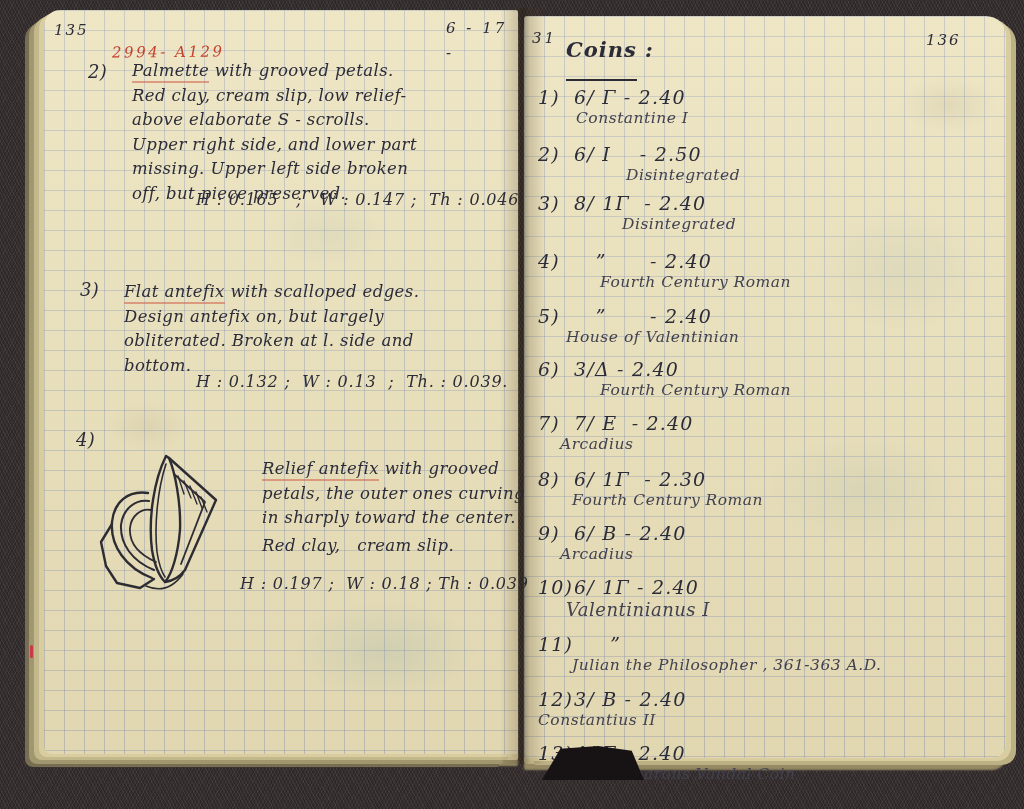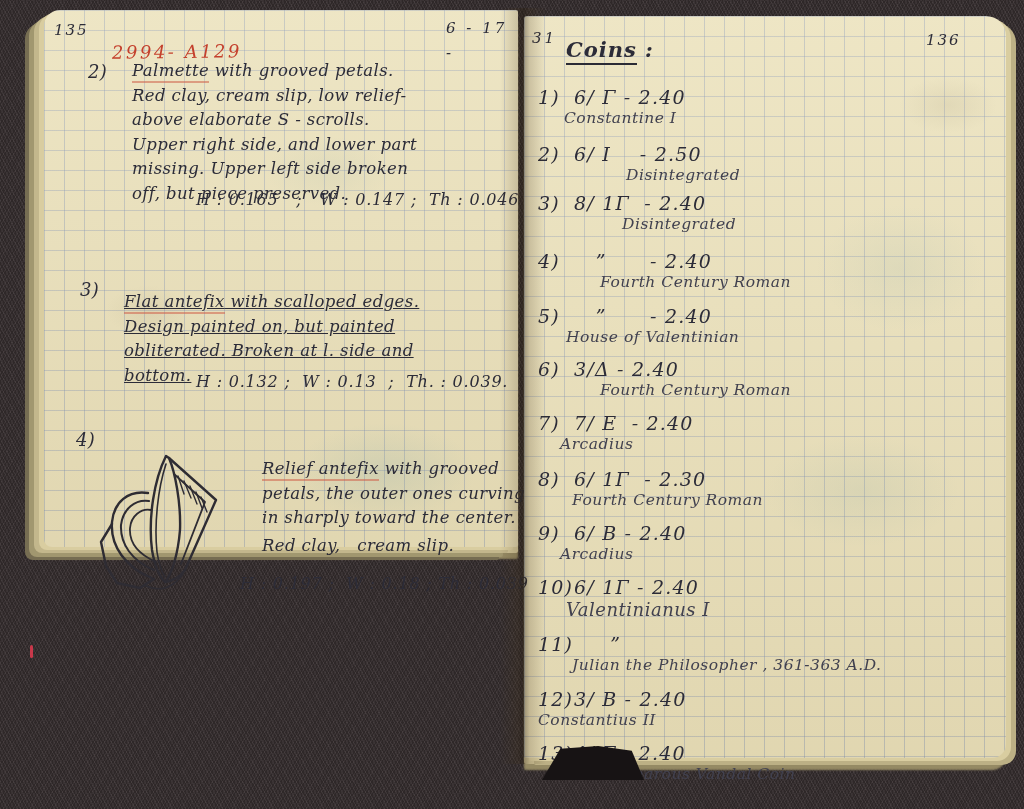--- a/index.html
+++ b/index.html
@@ -15,21 +15,21 @@
   .page{
     position:absolute;
     background-color:#e9e0bc;
     background-image:
       linear-gradient(rgba(255,250,228,0.22), rgba(176,158,108,0.14)),
       repeating-linear-gradient(to right, rgba(110,132,180,0.38) 0 1px, transparent 1px 20px),
       repeating-linear-gradient(to bottom, rgba(110,132,180,0.34) 0 1px, transparent 1px 20px);
     color:#2c2c38;
   }
   .page-left{
-    left:44px; top:10px; width:474px; height:537px;
+    left:44px; top:10px; width:474px; height:744px;
     border-radius:16px 2px 2px 8px;
     box-shadow:
       -5px 3px 0 #d9cda0, -10px 6px 0 #c3b78c, -15px 10px 0 #a1976f, -19px 13px 0 #766d52,
       0 6px 0 #d2c69a, 0 12px 2px #958a64;
   }
   .page-right{
     left:524px; top:16px; width:482px; height:742px;
     border-radius:3px 20px 14px 2px;
     box-shadow:
       5px 3px 0 #d9cda0, 10px 7px 0 #bcb085,
@@ -57,27 +57,27 @@
   .page-right .stains{
     background:
       radial-gradient(120px 90px at 78% 34%, rgba(150,175,165,0.14), rgba(150,175,165,0) 70%),
       radial-gradient(140px 80px at 70% 64%, rgba(145,170,160,0.15), rgba(145,170,160,0) 70%),
       radial-gradient(70px 40px at 88% 12%, rgba(160,150,120,0.15), rgba(160,150,120,0) 70%);
   }
   .hw{position:absolute; font-style:italic; letter-spacing:0.4px; z-index:3; line-height:24.5px;}
   .pre{white-space:pre;}
   .pagenum{font-size:15px; letter-spacing:2px;}
   .date{font-size:15px; letter-spacing:3px;}
-  .red{color:#c4402d; font-size:18px; letter-spacing:2.5px;}
+  .red{color:#c4402d; font-size:15px; letter-spacing:2.5px;}
   .entry-num{font-size:18px;}
   .entry-body{font-size:16.5px; width:400px;}
   .title-u{border-bottom:2px solid rgba(208,96,74,0.55); padding-bottom:1px;}
   .meas{font-size:16px; letter-spacing:0.8px;}
   .heading{font-size:21px; font-weight:bold; letter-spacing:1px;}
-  .heading .underline{border-bottom:2px solid #2b2b35; padding-bottom:1px;}
+  .heading .underline{border-bottom:2px solid #2b2b35; padding-bottom:17px;}
   .coin{position:absolute; left:14px; font-style:italic; z-index:3;}
   .coin .cline{font-size:19px; letter-spacing:1.2px; white-space:pre;}
   .coin .cnum{display:inline-block; width:36px;}
   .coin .cnote{font-size:15.5px; color:#41414f; letter-spacing:0.5px; margin-top:1px;}
   .red-tick{position:absolute; left:30px; top:645px; width:3px; height:13px; background:#c8384a; z-index:6; border-radius:2px;}
   svg .ink{stroke:#2e2c33; fill:none; stroke-linecap:round; stroke-linejoin:round;}
 </style>
 </head>
 <body>
 
@@ -95,23 +95,23 @@
       <div><span class="title-u">Palmette</span><span> with grooved petals.</span></div>
       <div>Red clay, cream slip,  low relief-</div>
       <div>above elaborate S - scrolls.</div>
       <div>Upper right side,  and lower part</div>
       <div>missing.   Upper left side broken</div>
       <div>off,  but piece preserved.</div>
     </div>
     <span class="hw meas pre" style="left:152px; top:178px;">H : 0.165   ;   W : 0.147 ;  Th : 0.046</span>
 
     <span class="hw entry-num" style="left:36px; top:268px;">3)</span>
-    <div class="hw entry-body" style="left:80px; top:280px;text-decoration:underline;">
+    <div class="hw entry-body" style="left:80px; top:270px;">
       <div><span class="title-u">Flat antefix</span><span> with scalloped edges.</span></div>
-      <div>Design painted  on,  but painted</div>
+      <div>Design antefix  on,  but largely</div>
       <div>obliterated.   Broken at  l. side and</div>
       <div>bottom.</div>
     </div>
     <span class="hw meas pre" style="left:152px; top:360px;">H : 0.132 ;  W : 0.13  ;  Th. : 0.039.</span>
 
     <span class="hw entry-num" style="left:32px; top:418px;">4)</span>
 
     <svg style="position:absolute; left:44px; top:436px; z-index:3;" width="152" height="162" viewBox="0 0 152 162">
       <g class="ink" stroke-width="2.4">
         <path d="M78 10 C66 34 60 72 64 104 C67 122 73 132 77 136 C84 128 90 108 92 84 C93 56 87 26 81 12 Z"></path>
@@ -141,21 +141,21 @@
 
     <span class="hw date" style="left:8px; top:10px;">31</span>
     <span class="hw pagenum" style="left:402px; top:12px;">136</span>
 
     <div class="hw heading" style="left:42px; top:22px;">
       <span class="underline">Coins</span><span class="pre"> :</span>
     </div>
 
     <div class="coin" style="top:70px;">
       <div class="cline"><span class="cnum">1)</span><span>6/ Γ - 2.40</span></div>
-      <div class="cnote" style="margin-left:26px;">Constantine I</div>
+      <div class="cnote" style="margin-left:38px;">Constantine I</div>
     </div>
     <div class="coin" style="top:127px;">
       <div class="cline"><span class="cnum">2)</span><span>6/ I    - 2.50</span></div>
       <div class="cnote" style="margin-left:88px;">Disintegrated</div>
     </div>
     <div class="coin" style="top:176px;">
       <div class="cline"><span class="cnum">3)</span><span>8/ 1Γ  - 2.40</span></div>
       <div class="cnote" style="margin-left:84px;">Disintegrated</div>
     </div>
     <div class="coin" style="top:234px;">

